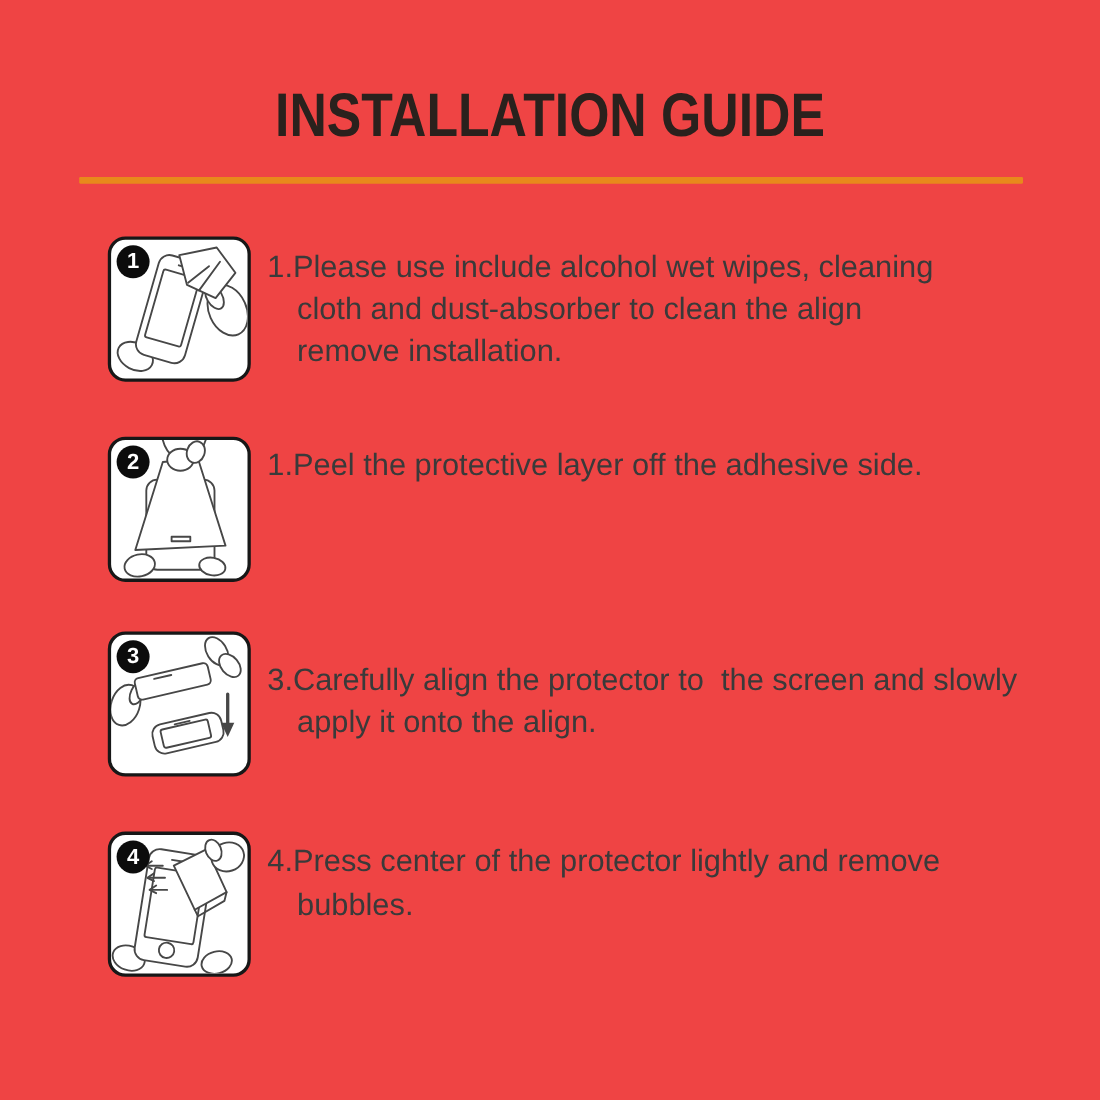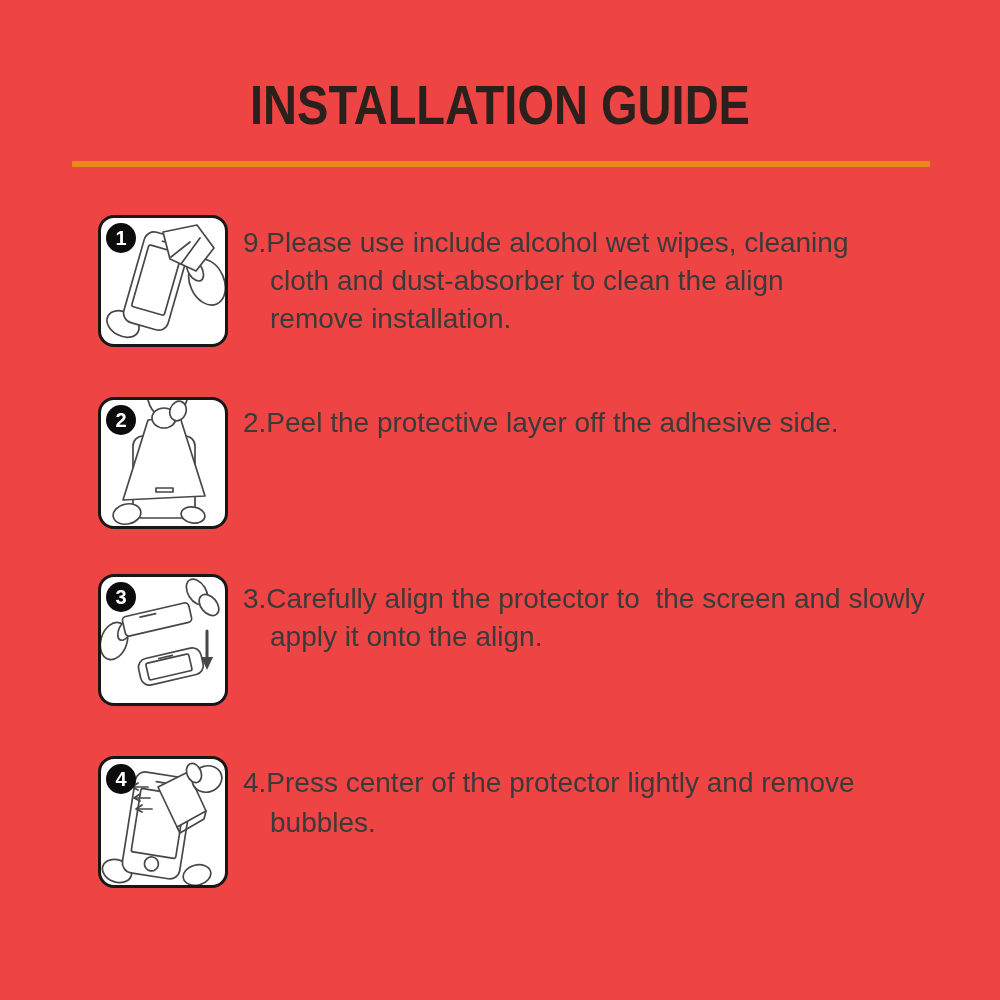--- a/index.html
+++ b/index.html
@@ -61,21 +61,21 @@
 
       <ellipse class="lineart fillw" cx="106" cy="64" rx="17" ry="24" transform="rotate(-24 106 64)"></ellipse>
       <ellipse class="lineart fillw" cx="94" cy="52" rx="7" ry="12" transform="rotate(-30 94 52)"></ellipse>
 
       <polygon class="lineart fillw" points="62,14 96,7 113,30 95,53 69,41"></polygon>
       <path class="lineart" d="M70,39 L89,24"></path>
       <path class="lineart" d="M80,46 L99,20"></path>
     </svg>
   </div>
   <div class="step-text" style="top:224px">
-    <div class="tline">9.Please use include alcohol wet wipes, cleaning</div>
+    <div class="tline">1.Please use include alcohol wet wipes, cleaning</div>
     <div class="tline cont">cloth and dust-absorber to clean the align</div>
     <div class="tline cont">remove installation.</div>
   </div>
 
   <div class="box" style="top:397px">
     <div class="badge">2</div>
     <svg viewBox="0 0 124 126">
 
       <rect class="lineart fillw" x="32" y="36" width="62" height="82" rx="10"></rect>
 
@@ -85,21 +85,21 @@
       <path class="lineart" d="M47,0 C49,8 53,13 58,16"></path>
       <path class="lineart" d="M86,0 C84,6 82,10 79,13"></path>
       <ellipse class="lineart fillw" cx="63" cy="18" rx="12" ry="10"></ellipse>
       <ellipse class="lineart fillw" cx="77" cy="11" rx="8" ry="10" transform="rotate(20 77 11)"></ellipse>
 
       <ellipse class="lineart fillw" cx="26" cy="114" rx="14" ry="10" transform="rotate(-12 26 114)"></ellipse>
       <ellipse class="lineart fillw" cx="92" cy="115" rx="12" ry="8" transform="rotate(10 92 115)"></ellipse>
     </svg>
   </div>
   <div class="step-text" style="top:404px">
-    <div class="tline">2.Peel the protective layer off the adhesive side.</div>
+    <div class="tline">1.Peel the protective layer off the adhesive side.</div>
   </div>
 
   <div class="box" style="top:574px">
     <div class="badge">3</div>
     <svg viewBox="0 0 124 126">
 
       <ellipse class="lineart fillw" cx="13" cy="64" rx="13" ry="19" transform="rotate(18 13 64)"></ellipse>
       <ellipse class="lineart fillw" cx="24" cy="53" rx="6" ry="11" transform="rotate(26 24 53)"></ellipse>
 
       <g transform="rotate(-13 70 90)">
@@ -113,21 +113,21 @@
         <line class="lineart" x1="40" y1="36" x2="56" y2="36"></line>
       </g>
 
       <ellipse class="lineart fillw" cx="96" cy="15" rx="9" ry="14" transform="rotate(-32 96 15)"></ellipse>
       <ellipse class="lineart fillw" cx="108" cy="28" rx="8" ry="12" transform="rotate(-40 108 28)"></ellipse>
 
       <line class="lineart" x1="106" y1="54" x2="106" y2="82" style="stroke-width:3"></line>
       <polygon class="solid" points="100,80 112,80 106,93"></polygon>
     </svg>
   </div>
-  <div class="step-text" style="top:580px">
+  <div class="step-text" style="top:599px">
     <div class="tline">3.Carefully align the protector to  the screen and slowly</div>
     <div class="tline cont">apply it onto the align.</div>
   </div>
 
   <div class="box" style="top:756px">
     <div class="badge">4</div>
     <svg viewBox="0 0 124 126">
 
       <ellipse class="lineart fillw" cx="16" cy="112" rx="15" ry="11" transform="rotate(20 16 112)"></ellipse>
       <ellipse class="lineart fillw" cx="96" cy="116" rx="14" ry="10" transform="rotate(-14 96 116)"></ellipse>

